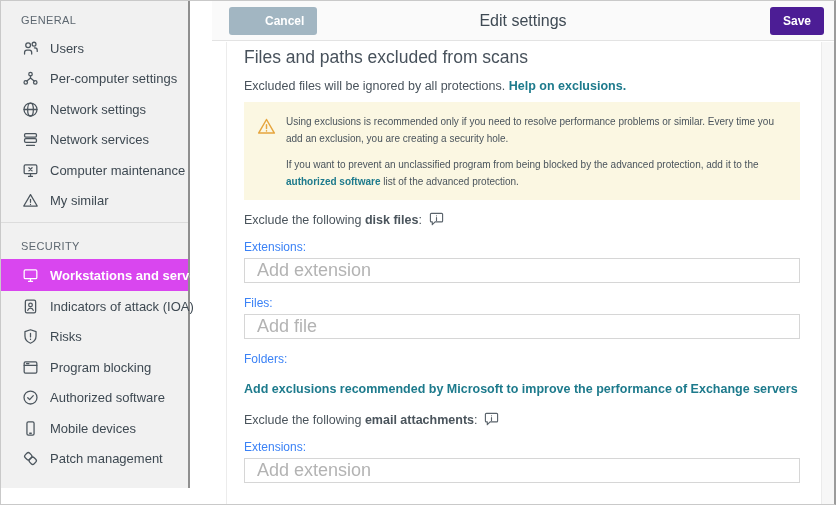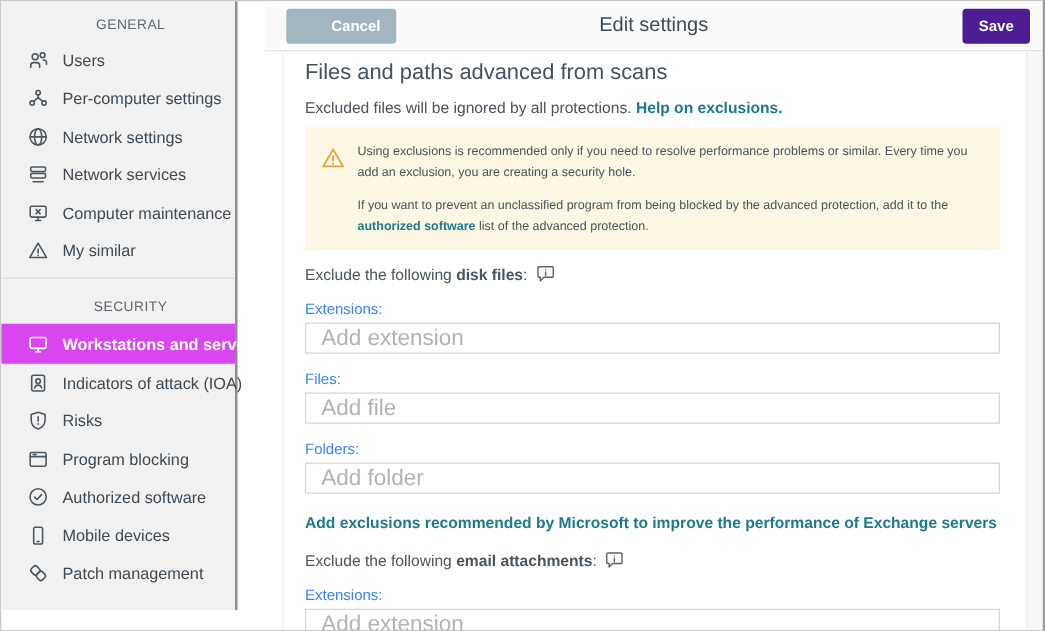--- a/index.html
+++ b/index.html
@@ -7,21 +7,21 @@
   body { font-family:"Liberation Sans", sans-serif; }
 
   .window {
     position:relative; width:836px; height:505px; background:#fff;
     border:1px solid #c9c9c9; border-right:2px solid #9b9b9b; overflow:hidden;
   }
 
   
   .sidebar {
     position:absolute; left:0; top:0; bottom:16px; width:189px;
-    background:#f1f1f1; border-right:2px solid #8f8f8f;text-align:center;
+    background:#f1f1f1; border-right:2px solid #8f8f8f;
   }
   .section-label {
     padding:13px 0 7px 20px; font-size:11px; color:#5d6770; letter-spacing:.4px;
   }
   .section-label.second { padding-top:17px; }
   .sb-divider { height:1px; background:#dcdcdc; margin-top:6px; }
   .nav-item {
     display:flex; align-items:center; height:30.5px; padding-left:19px;
     color:#3e4952; cursor:pointer;
   }
@@ -243,21 +243,21 @@
   <div class="main">
 
     <div class="header">
       <div class="hdr-title">Edit settings</div>
       <button class="btn btn-cancel">Cancel</button>
       <button class="btn btn-save">Save</button>
     </div>
 
     <div class="content">
 
-      <div class="page-title">Files and paths advanced from scans</div>
+      <div class="page-title">Files and paths excluded from scans</div>
 
       <div class="intro">
         <span>Excluded files will be ignored by all protections.</span>
         <a class="tlink">Help on exclusions.</a>
       </div>
 
       <div class="warnbox">
         <span class="warn-icon">
           <svg width="21" height="21" viewBox="0 0 24 24" fill="none" stroke="currentColor" stroke-width="1.7" stroke-linecap="round" stroke-linejoin="round">
               <path d="M12 4L21 19.5H3z"></path>
@@ -285,21 +285,20 @@
         <input type="text" placeholder="Add extension" style="">
       </div>
 
       <div class="fgroup">
         <label class="flabel">Files:</label>
         <input type="text" placeholder="Add file" style="">
       </div>
 
       <div class="fgroup">
         <label class="flabel">Folders:</label>
-        <input type="text" placeholder="Add folder" style="">
       </div>
 
       <div class="ms-link-row">
         <a class="tlink">Add exclusions recommended by Microsoft to improve the performance of Exchange servers</a>
       </div>
 
       <div class="field-head email-head">
         <span>Exclude the following </span>&nbsp;<b>email attachments</b><span>:</span>
         <span class="info-icon">
           <svg width="15" height="15" viewBox="0 0 16 16" fill="none" stroke="currentColor" stroke-width="1.2" stroke-linecap="round" stroke-linejoin="round">

